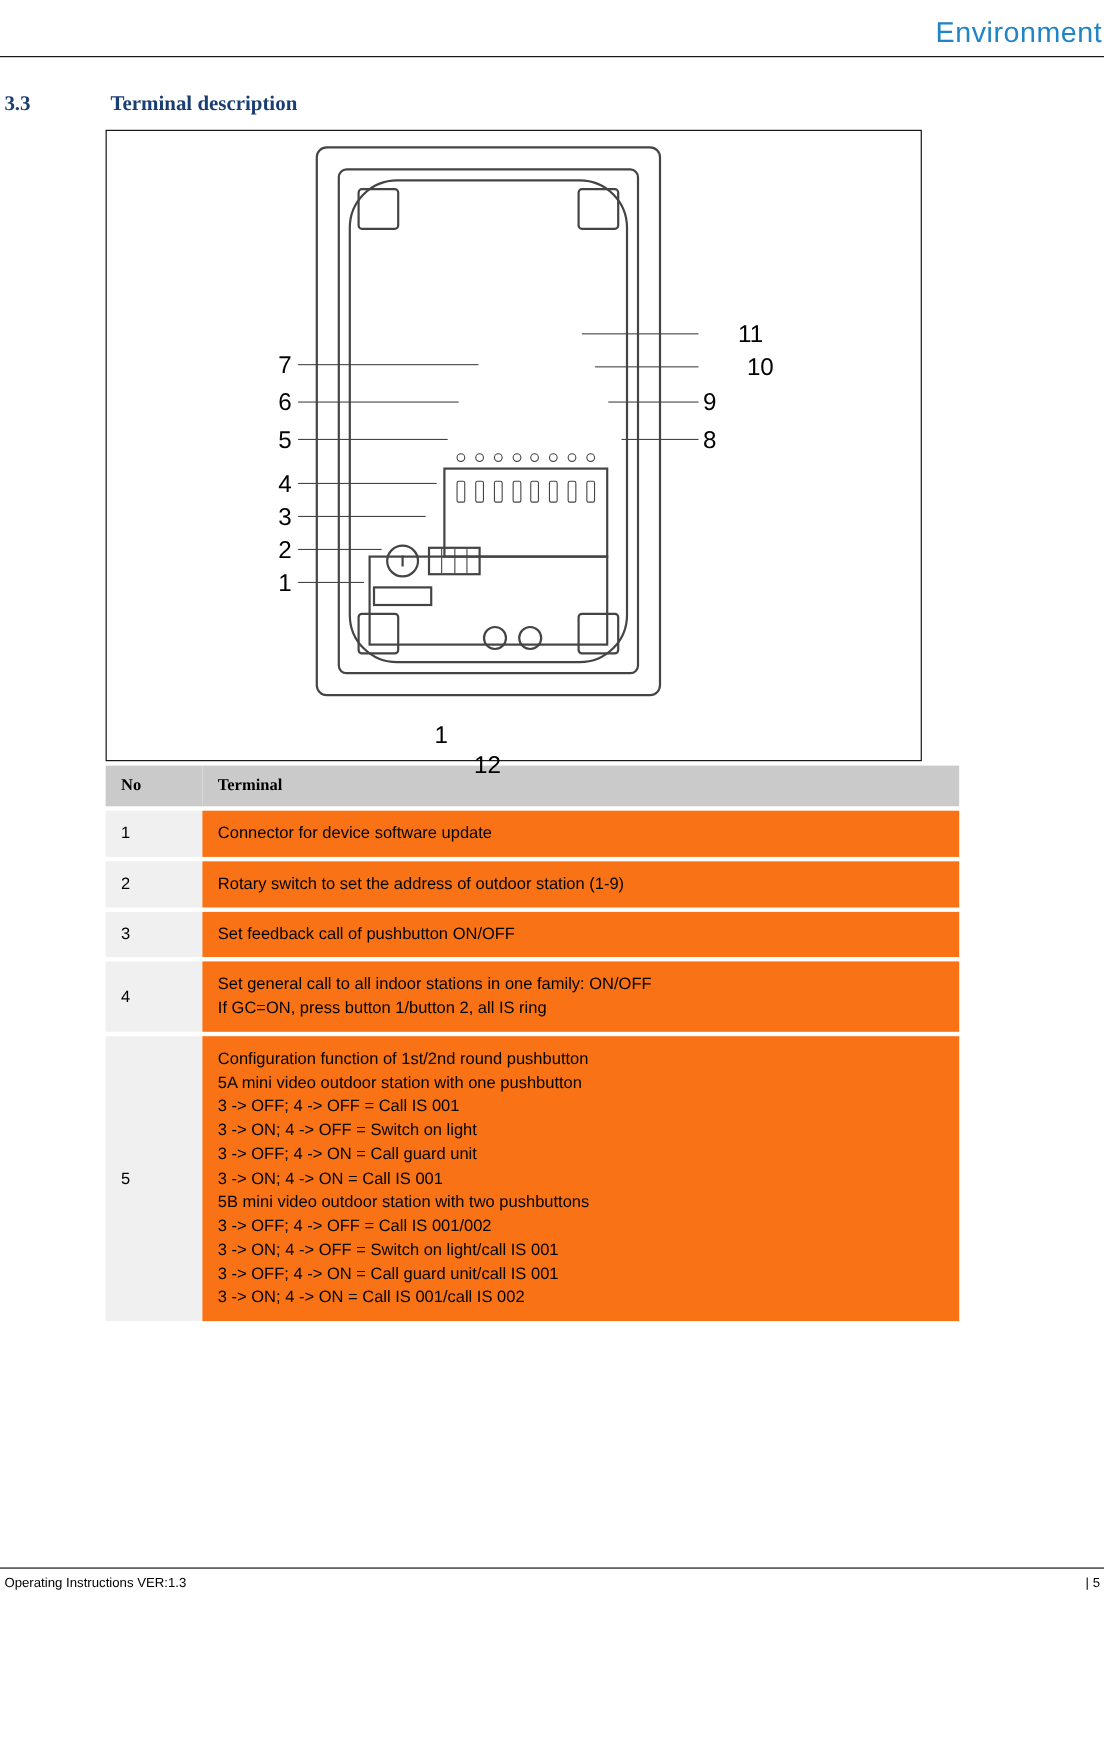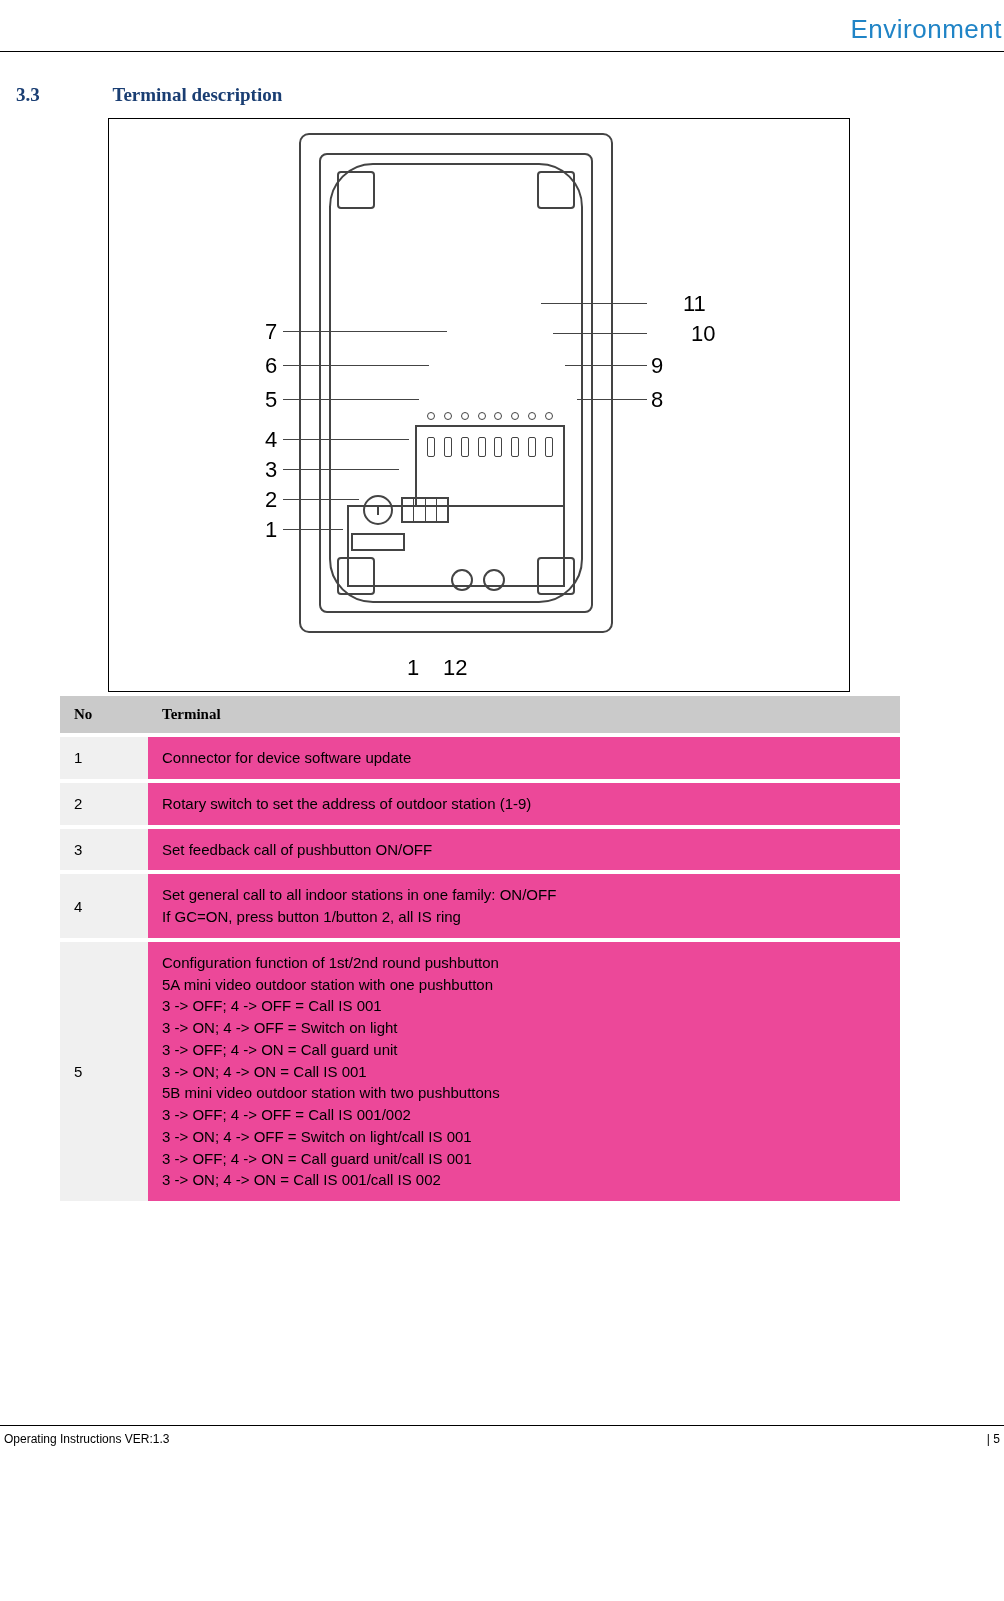--- a/index.html
+++ b/index.html
@@ -15,21 +15,21 @@
       font-size: 26px;
       padding: 14px 2px 6px 0;
       letter-spacing: 0.5px;
     }
     hr.top {
       border: none;
       border-top: 1px solid #000;
       margin: 0 0 32px 0;
     }
     .content {
-      padding: 0 40px 0 16px;
+      padding: 0 40px 0 4px;
     }
     .sec-num {
       display: inline-block;
       color: #1a3e73;
       font-weight: bold;
       font-size: 19px;
       width: 92px;
       vertical-align: top;
       font-family: 'Times New Roman', Times, serif;
     }
@@ -115,36 +115,36 @@
       position: absolute;
       font-size: 22px;
       color: #000;
     }
     .lead-h { position:absolute; height:1px; background:#444; }
 
     .two-hole{ position:absolute; bottom:44px; left:150px; width:56px; height:18px; display:flex; gap:10px;}
     .hole{ width:18px;height:18px;border:2px solid #444;border-radius:50%;}
 
     table.func {
-      margin-left: 44px;
+      margin-left: 92px;
       border-collapse: separate;
       border-spacing: 0 4px;
-      width: 840px;
+      width: 776px;
       font-size: 15px;
     }
     table.func th {
       background: #cacaca;
       text-align: left;
       padding: 10px 14px;
       font-weight: bold;
       font-family: 'Times New Roman', Times, serif;
     }
     table.func th.no { width: 60px; }
     table.func td {
-      background: #ec4899;
+      background: #f97316;
       padding: 10px 14px;
       vertical-align: middle;
     }
     table.func td.noc { background:#f0f0f0; }
     table.func td.fn { line-height:1.45; }
     .footer {
       margin-top: 220px;
       padding: 6px 4px 14px 4px;
       border-top: 1px solid #000;
       font-size: 12px;
@@ -220,21 +220,21 @@
       <div class="callout" style="left:542px; top:268px;">8</div>
       <div class="lead-h" style="left:468px; top:280px; width:70px;"></div>
       <div class="callout" style="left:542px; top:234px;">9</div>
       <div class="lead-h" style="left:456px; top:246px; width:82px;"></div>
       <div class="callout" style="left:542px; top:202px;margin-left:40px;">10</div>
       <div class="lead-h" style="left:444px; top:214px; width:94px;"></div>
       <div class="callout" style="left:574px; top:172px;">11</div>
       <div class="lead-h" style="left:432px; top:184px; width:106px;"></div>
 
       <div class="callout" style="left:298px; top:536px;">1</div>
-      <div class="callout" style="left:334px; top:536px;">12</div>
+      <div class="callout" style="left:334px; top:564px;">12</div>
     </div>
   </div>
 
   <table class="func">
     <thead>
       <tr>
         <th class="no">No</th>
         <th>Terminal</th>
       </tr>
     </thead>

